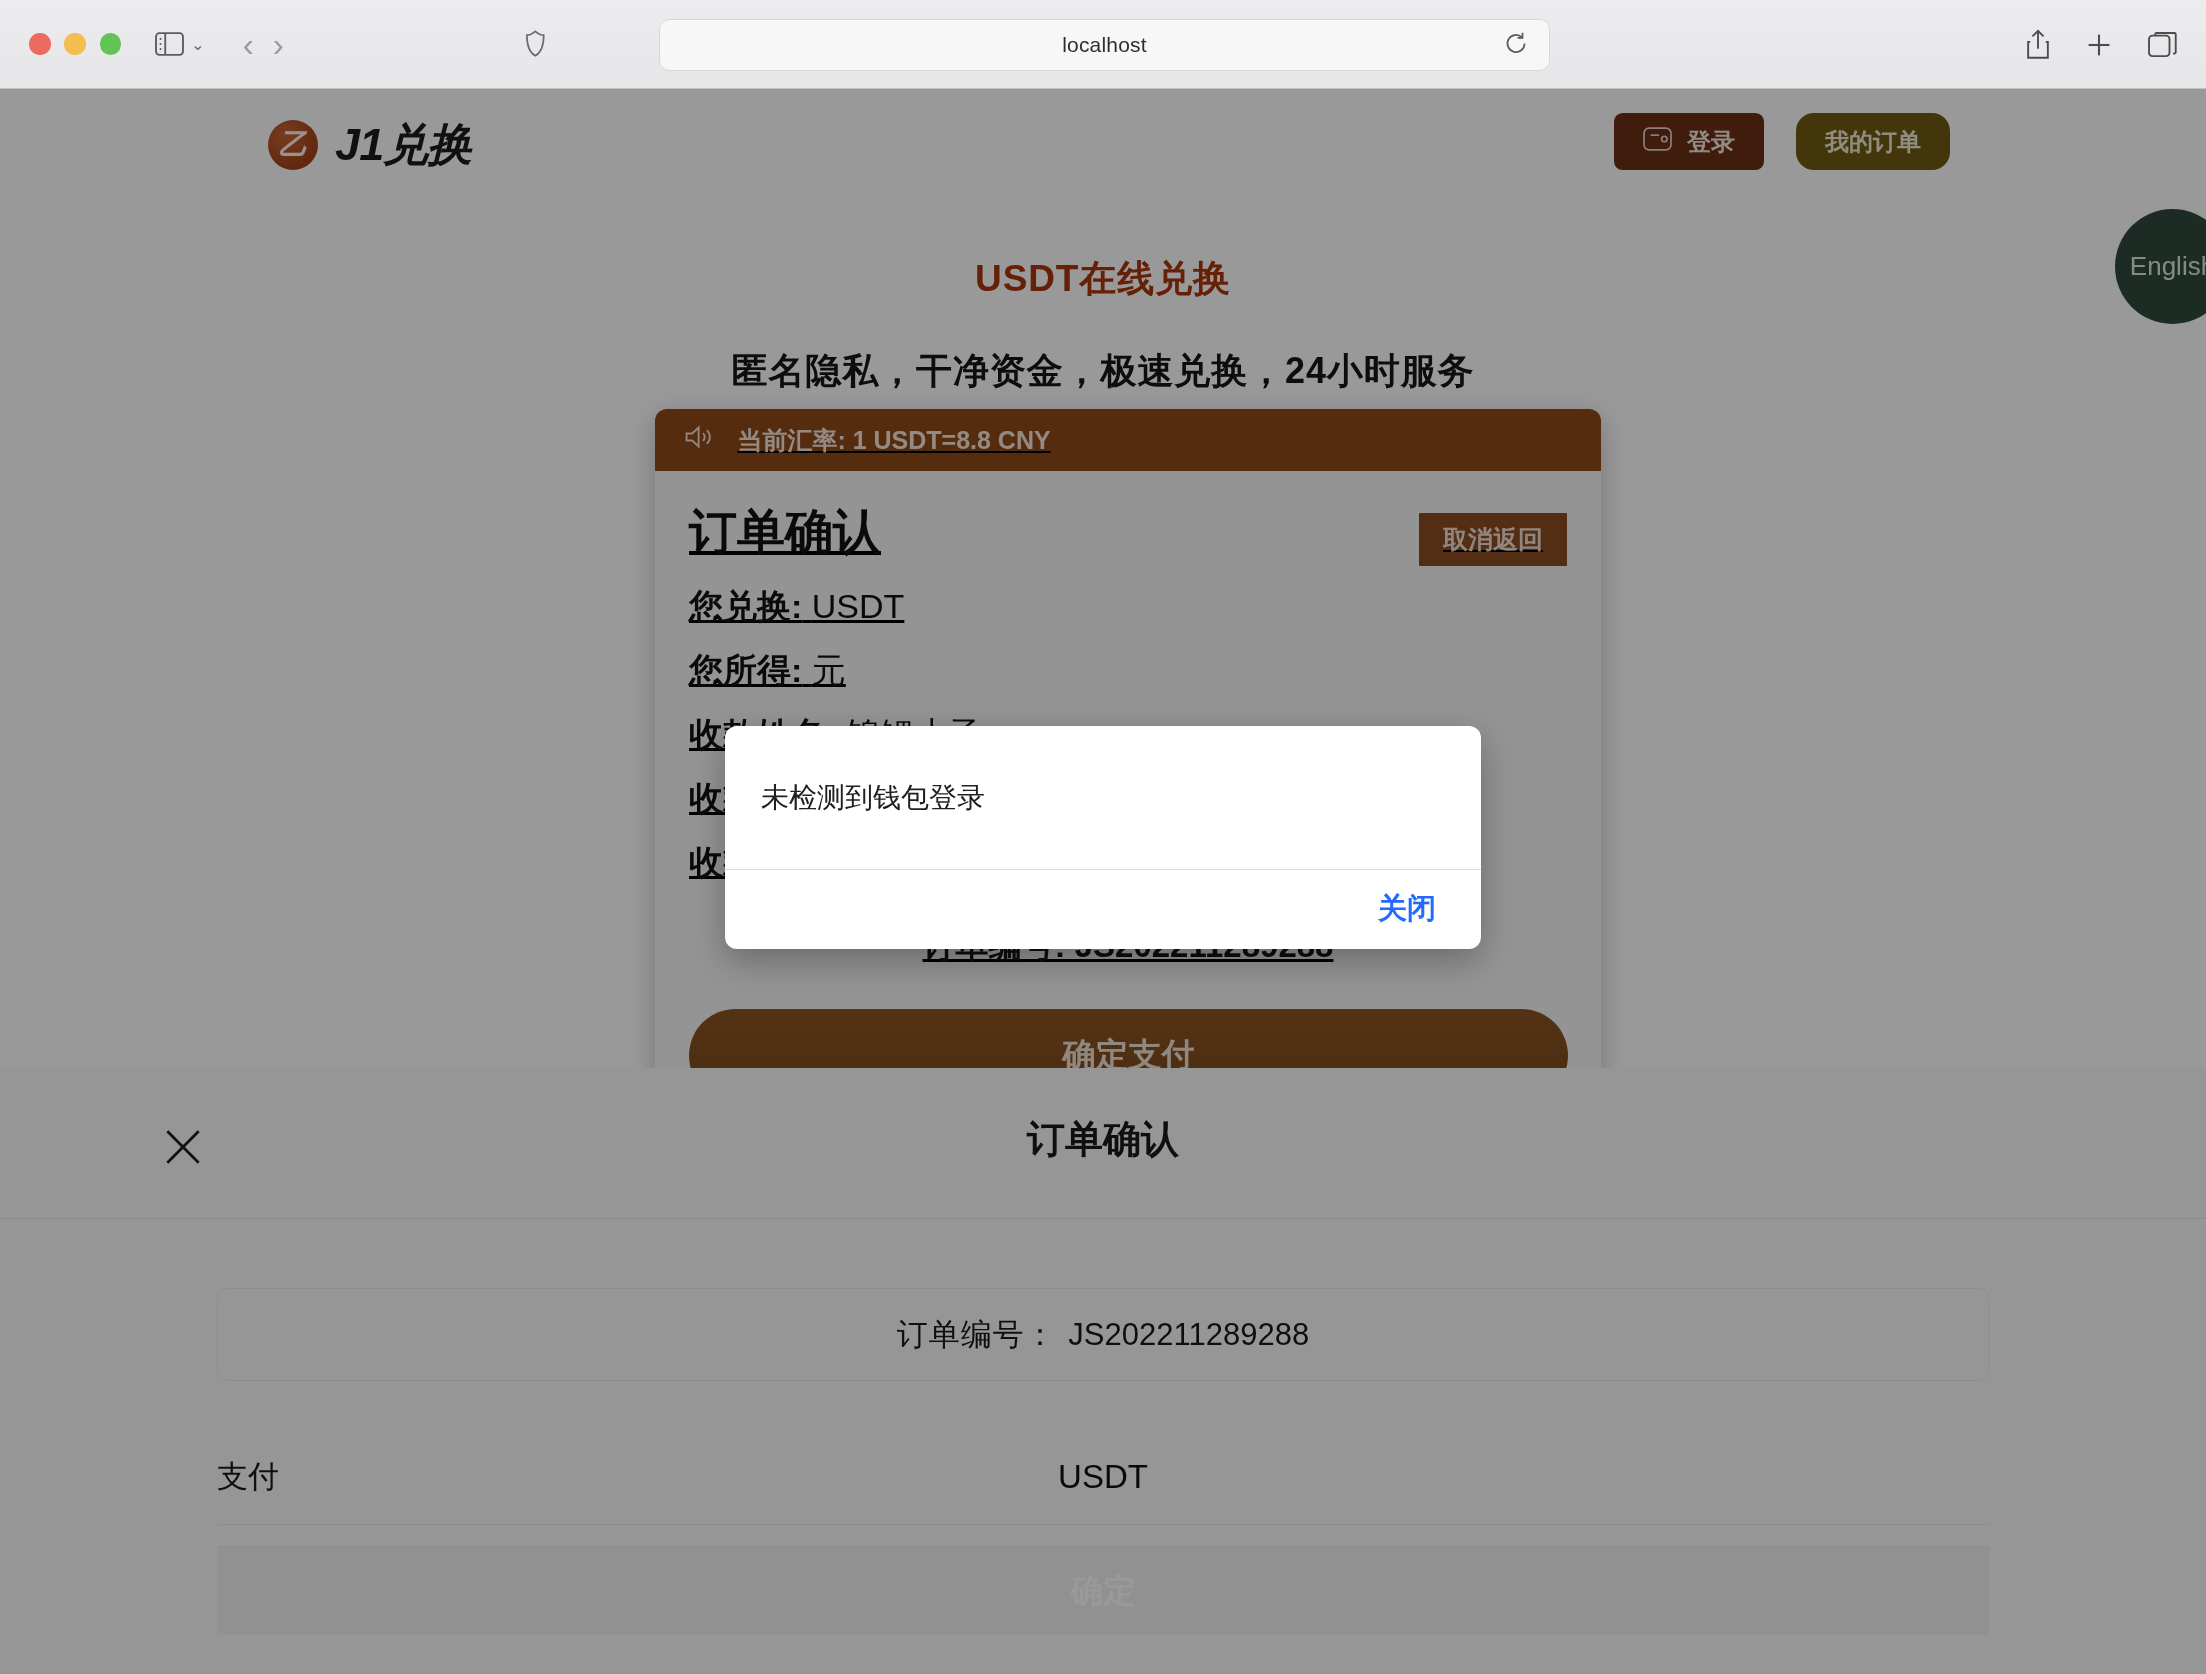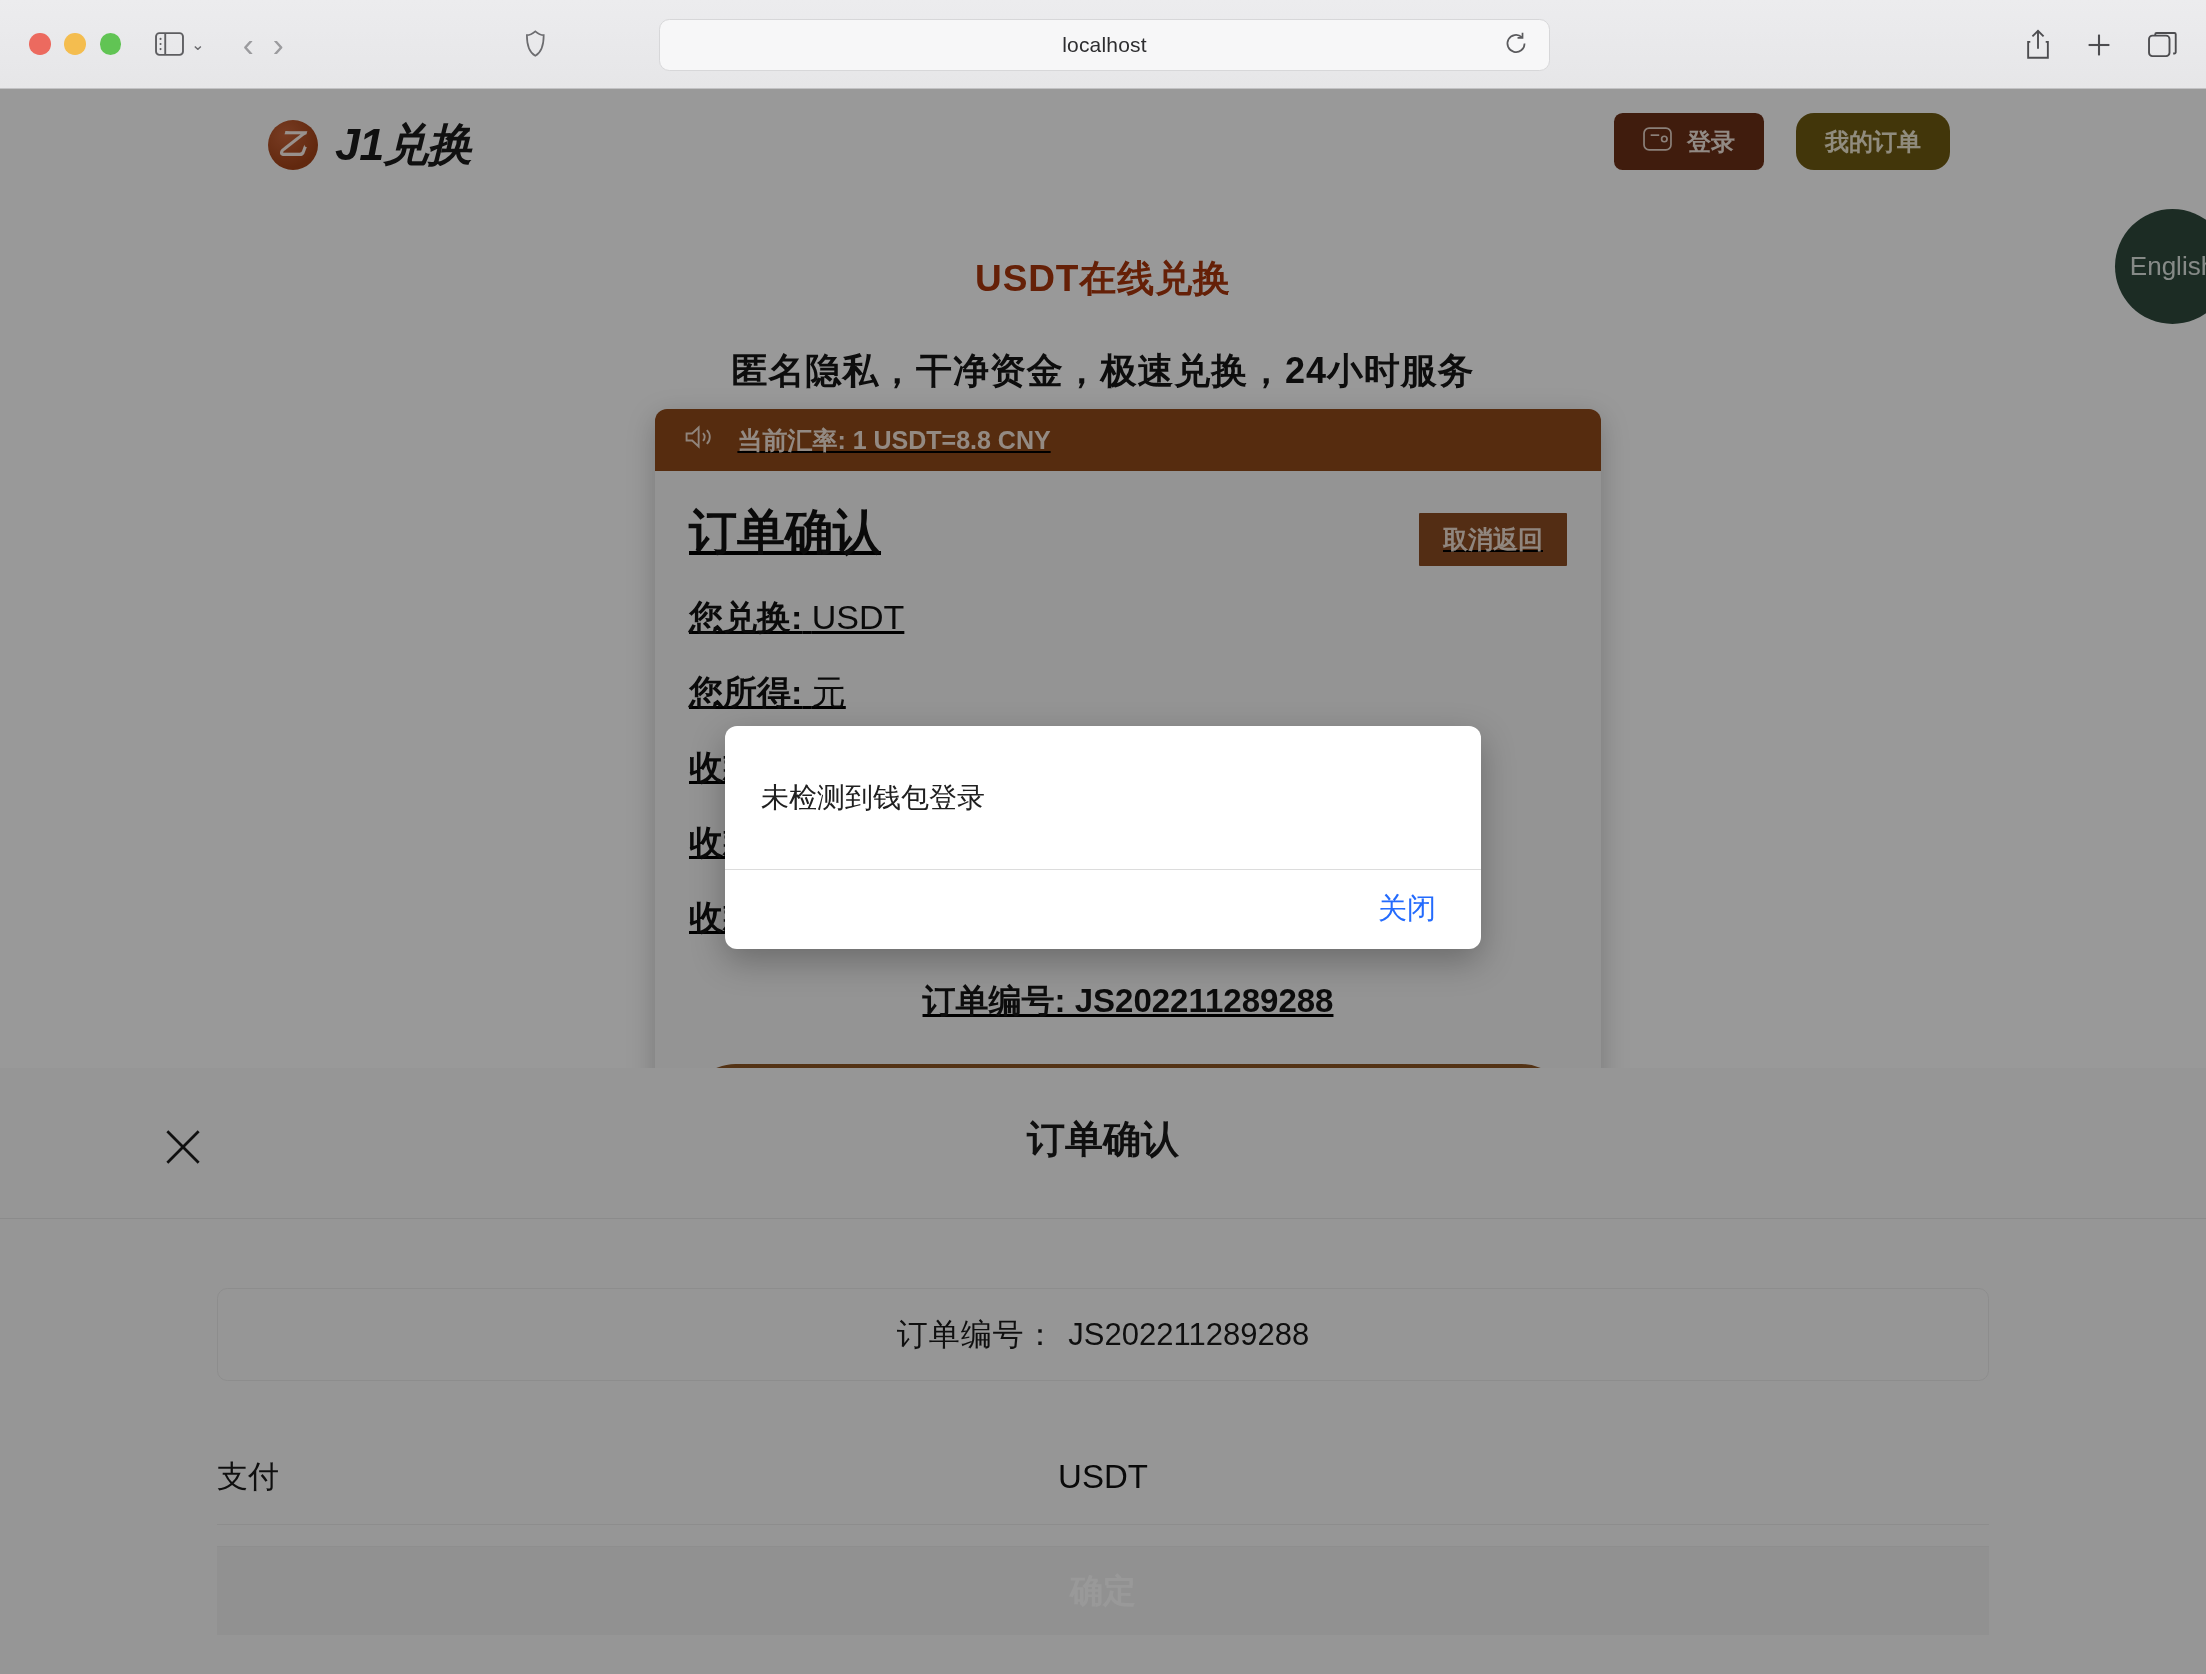--- a/index.html
+++ b/index.html
@@ -99,21 +99,21 @@
   }
   .card-body{ padding:29px 34px 46px 34px; position:relative; }
   .card-head{ display:flex; align-items:flex-start; justify-content:space-between; }
   .card-title{ font-size:48px; font-weight:800; color:#111; }
   .btn-cancel{
     background:#8a4b22; color:#f0e0d3; border:none; border-radius:1px;
     height:53px; padding:0 24px; font-size:25px; font-weight:600; cursor:pointer;
     margin-top:13px;
   }
   .detail-row{
-    font-size:34px; font-weight:700; color:#121212; margin-top:29px;
+    font-size:34px; font-weight:700; color:#121212; margin-top:18px;
     white-space:nowrap;
   }
   .detail-row .v{ font-weight:400; }
   .order-no{
     text-align:center; font-size:33px; font-weight:700; color:#161616; margin-top:38px;
   }
   .btn-pay{
     margin:40px auto 0 auto; display:block; width:879px; height:93px;
     border:none; border-radius:48px; cursor:pointer;
     background:linear-gradient(#8c5523,#7d4a1d);
@@ -178,21 +178,21 @@
   }
   .alert-msg{
     padding:53px 36px 52px 36px; font-size:28px; color:#202020;
   }
   .alert-div{ height:0.9px; background:#dcdcdc; }
   .alert-actions{
     height:79px; display:flex; align-items:center; justify-content:flex-end;
     padding-right:45px;
   }
   .alert-close{
-    background:none; border:none; color:#246bfd; font-size:29px; cursor:pointer;
+    background:none; border:none; color:#246bfd; font-size:29px; cursor:pointer;font-weight:bold;
   }
 </style>
 </head>
 <body>
 
 <div class="browser-chrome">
   <div class="traffic">
     <span class="tl red"></span>
     <span class="tl yellow"></span>
     <span class="tl green"></span>

